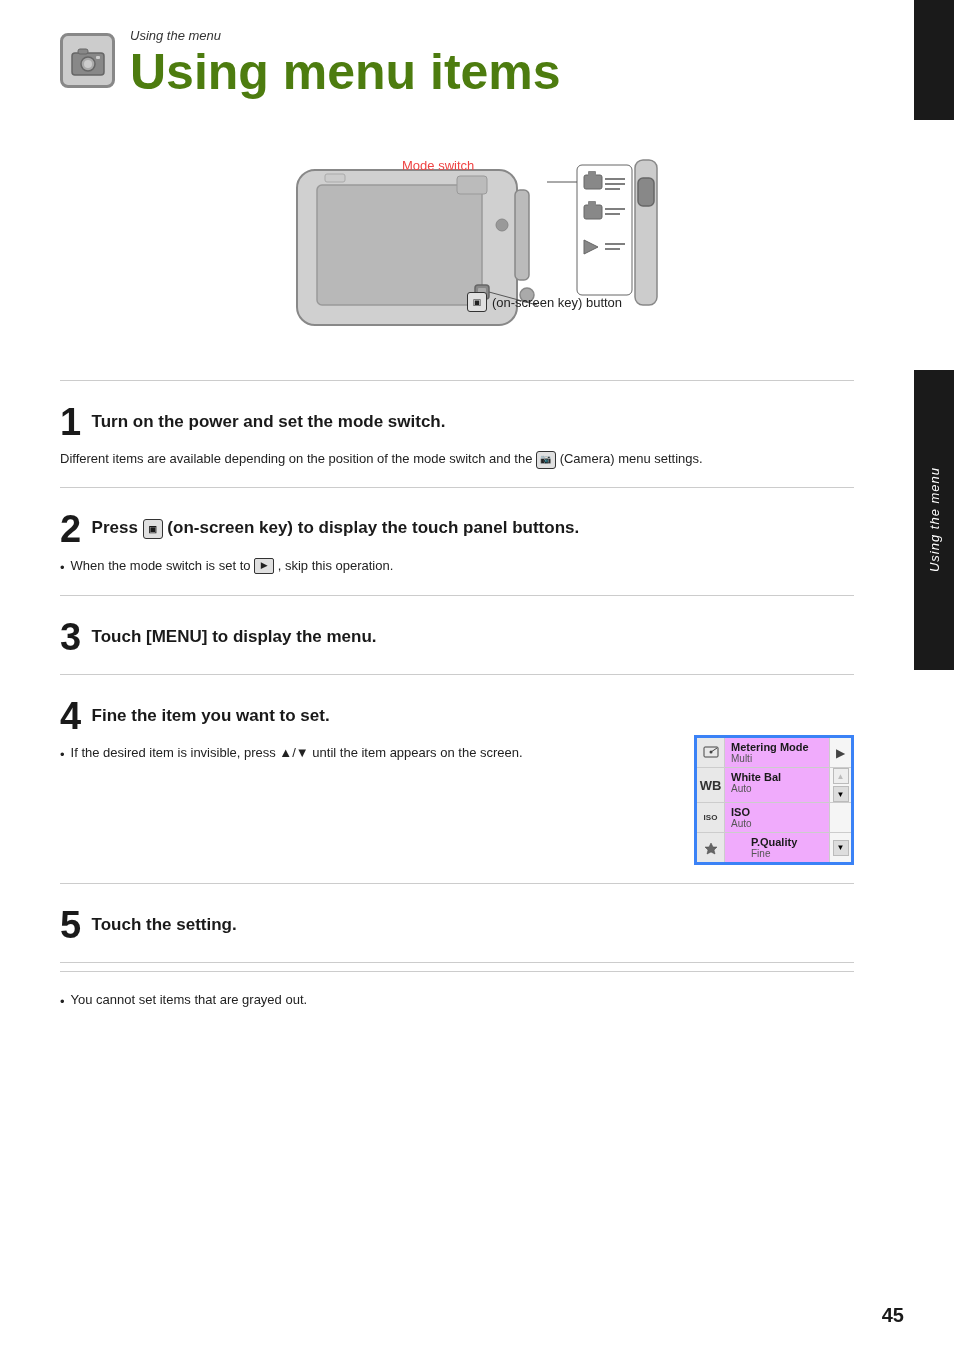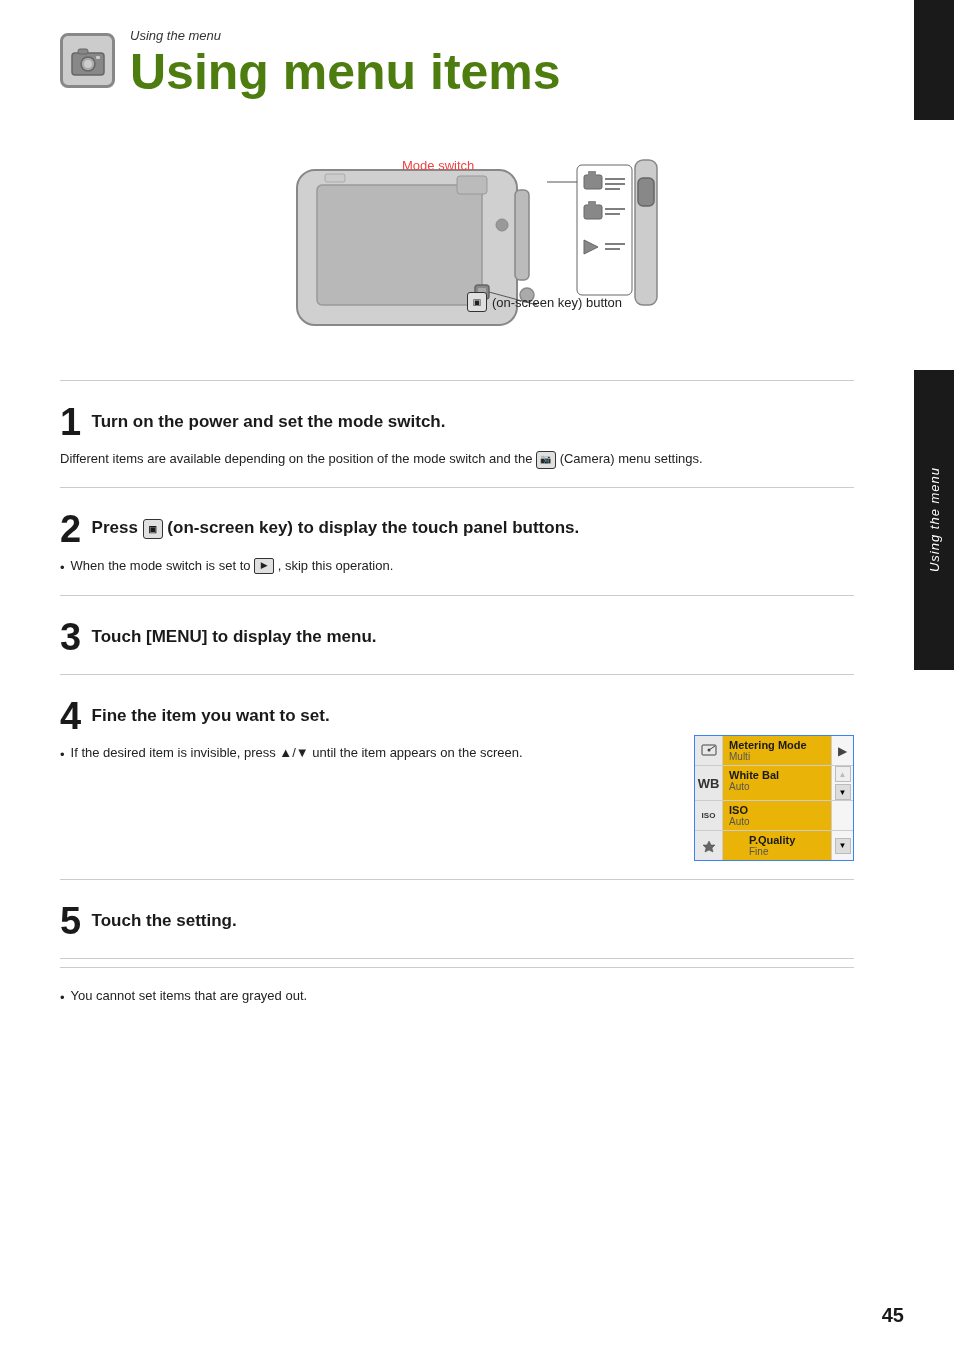--- a/index.html
+++ b/index.html
@@ -176,22 +176,22 @@
     }
 
     .step4-text {
       flex: 1;
     }
 
     
     .menu-screenshot {
       width: 160px;
       flex-shrink: 0;
-      border: 1px solid #3b82f6;
-      background: #eab308;
+      border: 3px solid #3b82f6;
+      background: #f0abfc;
       font-size: 11px;
       margin-left: 32px;
     }
 
     .menu-row {
       display: flex;
       border-bottom: 1px solid #ccc;
       align-items: stretch;
     }
 

